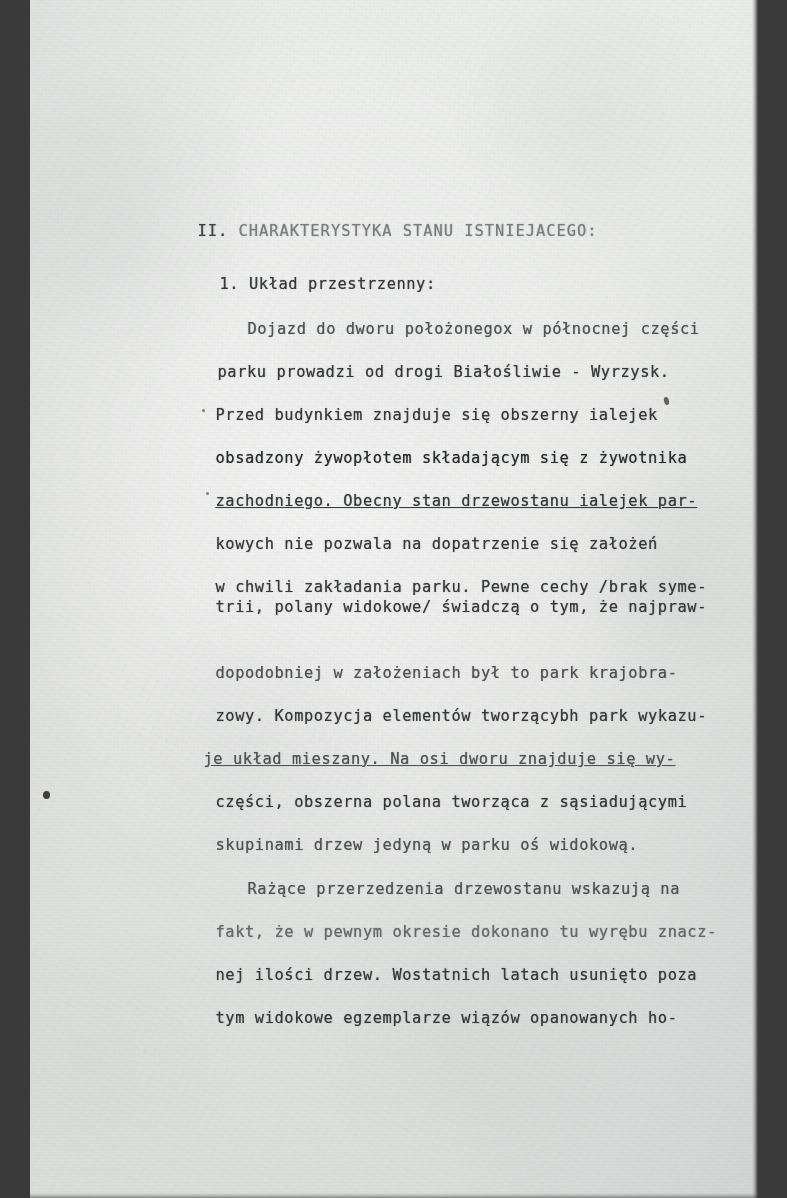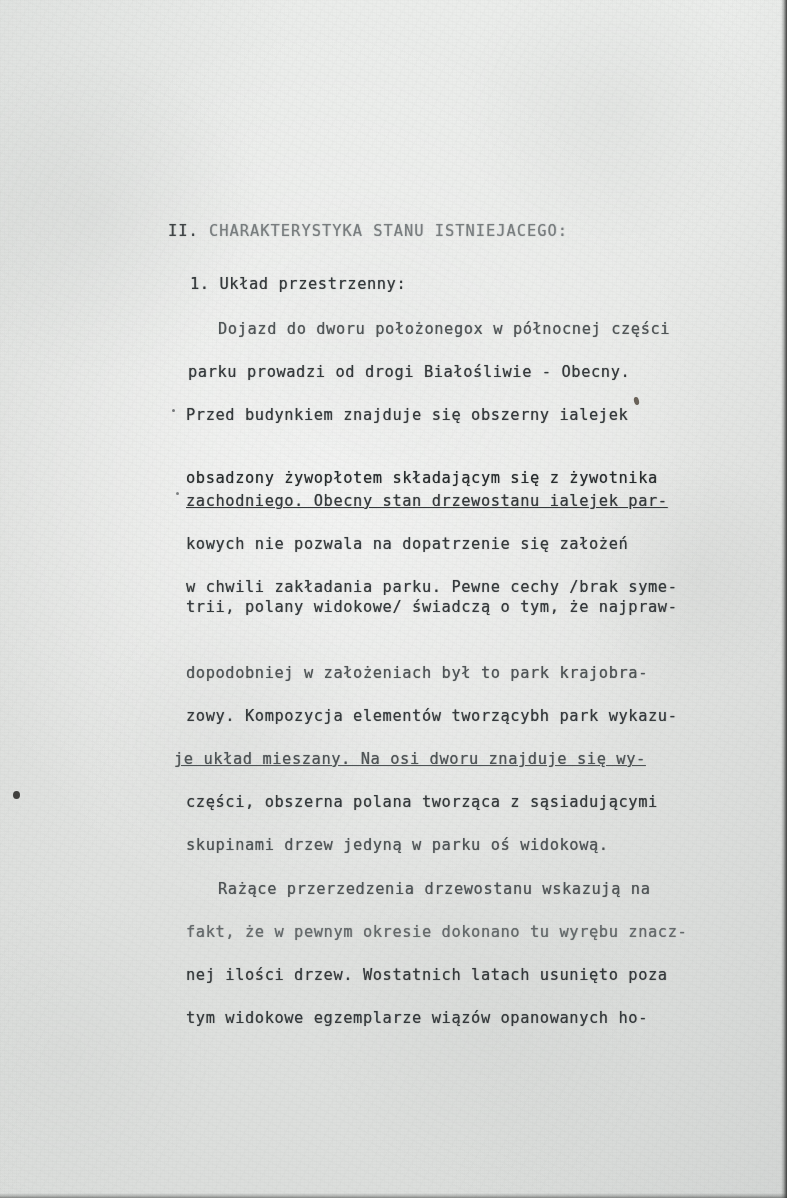--- a/index.html
+++ b/index.html
@@ -4,21 +4,21 @@
 <title>Scanned typewritten document</title>
 <style>
   html, body {
     margin: 0;
     padding: 0;
     background: #3a3a3a;
   }
 
   .page {
     position: relative;
-    width: 787px;
+    width: 728px;
     height: 1198px;
     margin: 0 auto;
     overflow: hidden;
     background-color: #e7e8e6;
     background-image:
       radial-gradient(ellipse 70% 55% at 42% 40%, rgba(255,255,255,0.55) 0%, rgba(255,255,255,0) 70%),
       linear-gradient(103deg, rgba(198,202,200,0.30) 0%, rgba(255,255,255,0.0) 28%, rgba(255,255,255,0.0) 68%, rgba(192,196,195,0.34) 100%),
       linear-gradient(185deg, rgba(236,238,236,0.9) 0%, rgba(224,226,224,0.25) 45%, rgba(205,209,207,0.45) 100%);
     font-family: "DejaVu Sans Mono", "Liberation Mono", monospace;
   }
@@ -100,21 +100,21 @@
       0.4px 0.3px 1.2px rgba(120,126,128,0.35);
   }
   .heading .strong {
     color: #33383a;
     text-shadow:
       0 0 0.8px rgba(50,54,56,0.6),
       0.4px 0.3px 0.9px rgba(60,64,66,0.4);
   }
 
   
-  .ink-dark   { color: #262b2c; margin-top: 20px; }
+  .ink-dark   { color: #262b2c; }
   .ink-mid    { color: #34393b; }
   .ink-light  { color: #474d4f; opacity: 0.95; }
   .ink-faint  { color: #585e60; opacity: 0.9; }
 
   
   .speck {
     position: absolute;
     border-radius: 50%;
     pointer-events: none;
   }
@@ -152,21 +152,21 @@
   <div class="mottle"></div>
   <div class="grain"></div>
 
   <div class="text-block">
 
     <div class="line heading" style="left:168px; top:222px;"><span class="strong">II.</span> <span>CHARAKTERYSTYKA STANU ISTNIEJACEGO:</span></div>
 
     <div class="line ink-mid" style="left:190px; top:275px;"><span>1.</span> <span>Układ przestrzenny:</span></div>
 
     <div class="line ink-light" style="left:218px; top:320px;">Dojazd do dworu położonegox w północnej części</div>
-    <div class="line ink-mid" style="left:188px; top:363px;">parku prowadzi od drogi Białośliwie - Obecny.</div>
+    <div class="line ink-mid" style="left:188px; top:363px;">parku prowadzi od drogi Białośliwie - Wyrzysk.</div>
     <div class="line ink-mid" style="left:186px; top:406px;">Przed budynkiem znajduje się obszerny ialejek</div>
     <div class="line ink-dark" style="left:186px; top:449px;">obsadzony żywopłotem składającym się z żywotnika</div>
     <div class="line ink-mid" style="left:186px; top:492px;text-decoration:underline;">zachodniego. Obecny stan drzewostanu ialejek par-</div>
     <div class="line ink-mid" style="left:186px; top:535px;">kowych nie pozwala na dopatrzenie się założeń</div>
     <div class="line ink-mid" style="left:186px; top:578px;">w chwili zakładania parku. Pewne cechy /brak syme-</div>
     <div class="line ink-mid" style="left:186px; top:598px;">trii, polany widokowe/ świadczą o tym, że najpraw-</div>
     <div class="line ink-light" style="left:186px; top:664px;">dopodobniej w założeniach był to park krajobra-</div>
     <div class="line ink-mid" style="left:186px; top:707px;">zowy. Kompozycja elementów tworzącybh park wykazu-</div>
     <div class="line ink-light" style="left:174px; top:750px;text-decoration:underline;">je układ mieszany. Na osi dworu znajduje się wy-</div>
     <div class="line ink-mid" style="left:186px; top:793px;">części, obszerna polana tworząca z sąsiadującymi</div>

